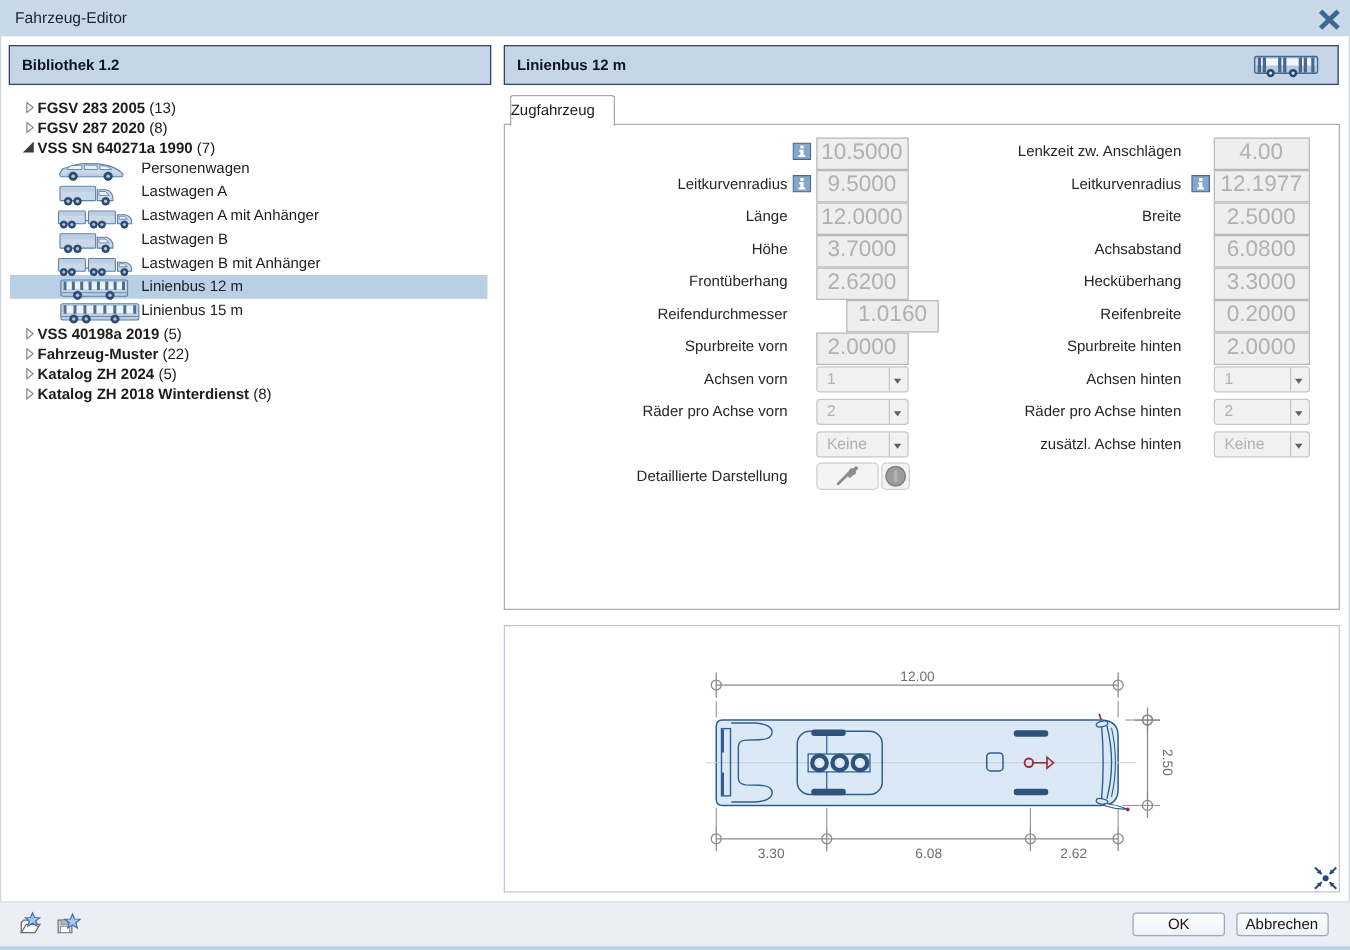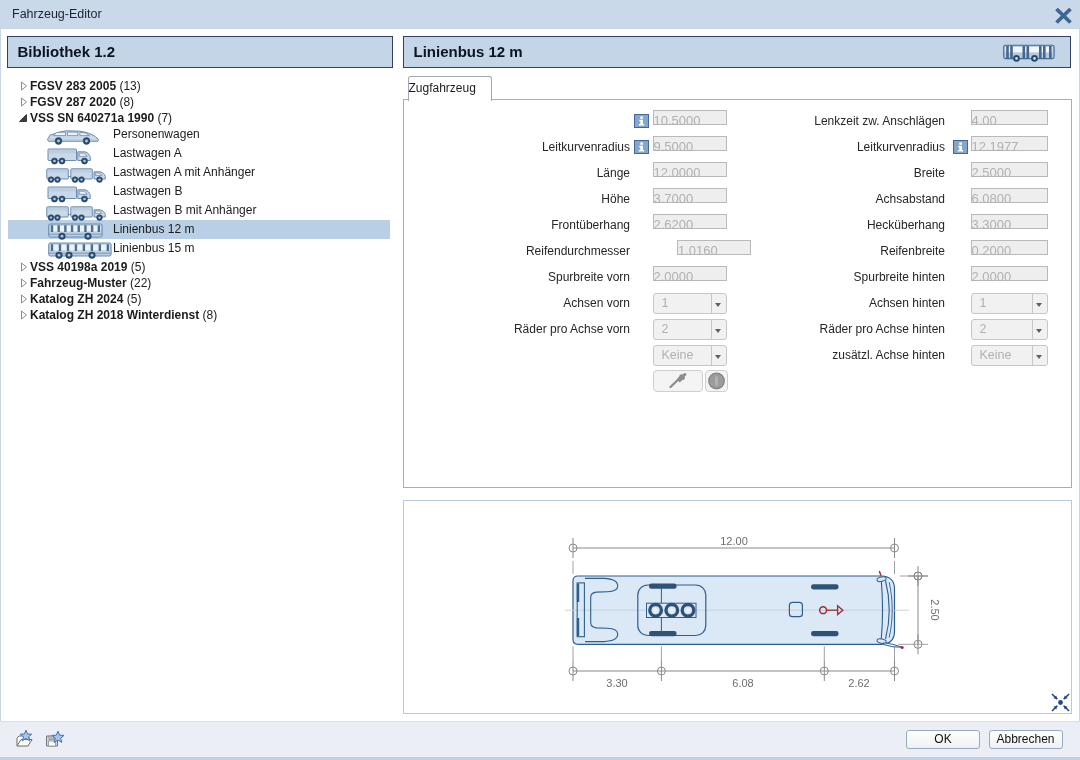--- a/index.html
+++ b/index.html
@@ -1,29 +1,29 @@
 <!DOCTYPE html>
 <html><head><meta charset="utf-8">
 <style>
 html,body{margin:0;padding:0}
 #win{position:relative;width:1080px;height:760px;background:#ffffff;
   font-family:"Liberation Sans",sans-serif;overflow:hidden}
 .abs{position:absolute}
 #titlebar{left:0;top:0;width:1080px;height:29px;background:#c9d9e9}
 #title{left:12px;top:7px;font-size:12.5px;color:#1b2330}
 .hdr{top:36px;height:30px;background:#c3d5e7;border:1px solid #32415f;
-  font-size:15px;font-weight:bold;color:#0c1422;line-height:30px}
+  font-size:12px;font-weight:bold;color:#0c1422;line-height:30px}
 .trow{position:absolute;left:0;width:384px;height:16px;font-size:12px;color:#1c1c1c;line-height:16px;white-space:nowrap}
 .sel{position:absolute;left:1px;width:382px;height:19px;background:#b9cfe6}
 #tabpanel{left:403px;top:99px;width:667px;height:387px;background:#fff;border:1px solid #a8aeb5}
 #tab{left:407.5px;top:75.5px;width:82px;height:24px;background:#fff;border:1px solid #a2a9b1;border-bottom:none;
   border-radius:2.5px 2.5px 0 0;font-size:12px;color:#1c1c1c;line-height:23px;z-index:3}
 .lbl{font-size:12px;color:#262626;text-align:right;height:16px;line-height:16px;white-space:nowrap}
-.inp{width:74px;height:15px;background:#eeeeef;border:1px solid #b8b9bb;box-sizing:border-box;
-  font-size:13px;color:#b0b1b3;text-align:left;line-height:20px}
+.inp{width:74px;height:26px;background:#eeeeef;border:1px solid #b8b9bb;box-sizing:border-box;
+  font-size:18px;color:#b0b1b3;text-align:center;line-height:20px}
 .dd{width:74px;height:21px;background:#f1f1f2;border:1px solid #c6c7c8;box-sizing:border-box;border-radius:3px;
   font-size:12.5px;color:#b0b1b3;line-height:19px;padding-left:8px}
 .dda{position:absolute;right:0;top:0;width:14px;height:19px;border-left:1px solid #c6c7c8}
 .dda:after{content:"";position:absolute;left:3.5px;top:9px;border:3.5px solid transparent;border-top:4px solid #606060;border-bottom:none}
 .btn{background:#f4f4f4;border:1px solid #cdced0;box-sizing:border-box;border-radius:4px}
 #drawpanel{left:403px;top:500px;width:667px;height:212px;background:#ffffff;border:1px solid #b9c9db}
 #footer{left:0;top:721px;width:1080px;height:36px;background:#ebeff5;border-top:1px solid #d9dfe7}
 #footedge{left:0;top:757px;width:1080px;height:3px;background:#bdd1e6}
 .fbtn{top:730px;width:74px;height:19px;background:linear-gradient(#fefefe,#eff1f4);border:1px solid #98a9c2;
   box-sizing:border-box;border-radius:3px;font-size:12px;color:#121212;text-align:center;line-height:17px}
@@ -246,20 +246,21 @@
 <div class="abs lbl" style="left:700px;top:243px;width:245px">Reifenbreite</div>
 <div class="abs inp" style="left:970.5px;top:240px;width:77px">0.2000</div>
 <div class="abs lbl" style="left:700px;top:269px;width:245px">Spurbreite hinten</div>
 <div class="abs inp" style="left:970.5px;top:266px;width:77px">2.0000</div>
 <div class="abs lbl" style="left:700px;top:295px;width:245px">Achsen hinten</div>
 <div class="abs dd" style="left:970.5px;top:292.5px;width:77px">1<div class="dda"></div></div>
 <div class="abs lbl" style="left:700px;top:321px;width:245px">Räder pro Achse hinten</div>
 <div class="abs dd" style="left:970.5px;top:318.5px;width:77px">2<div class="dda"></div></div>
 <div class="abs lbl" style="left:700px;top:347px;width:245px">zusätzl. Achse hinten</div>
 <div class="abs dd" style="left:970.5px;top:344.5px;width:77px">Keine<div class="dda"></div></div>
+<div class="abs lbl" style="left:403px;top:373px;width:227px">Detaillierte Darstellung</div>
 <div class="abs btn" style="left:652.5px;top:370px;width:50px;height:22px">
 <svg width="48" height="20" viewBox="0 0 48 20">
  <line x1="16.5" y1="16" x2="25.5" y2="7.2" stroke="#8d8d8d" stroke-width="2.3" stroke-linecap="round"></line>
  <path d="M22.6,8.4 L26.4,4.6 L29.6,7.8 L25.8,11.6 Z" fill="#8d8d8d"></path>
  <circle cx="28" cy="6.2" r="2.9" fill="#8d8d8d"></circle>
  <circle cx="30.8" cy="3.5" r="1.6" fill="#8d8d8d"></circle>
 </svg></div>
 <div class="abs btn" style="left:705px;top:370px;width:23px;height:22px">
 <svg width="21" height="20" viewBox="0 0 21 20">
  <circle cx="10.5" cy="10" r="7.8" fill="#9c9c9c" stroke="#828282" stroke-width="1.2"></circle>

